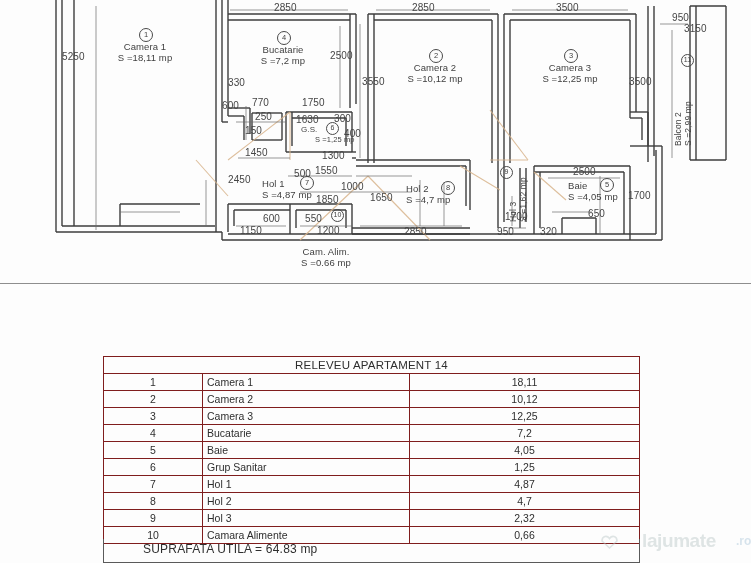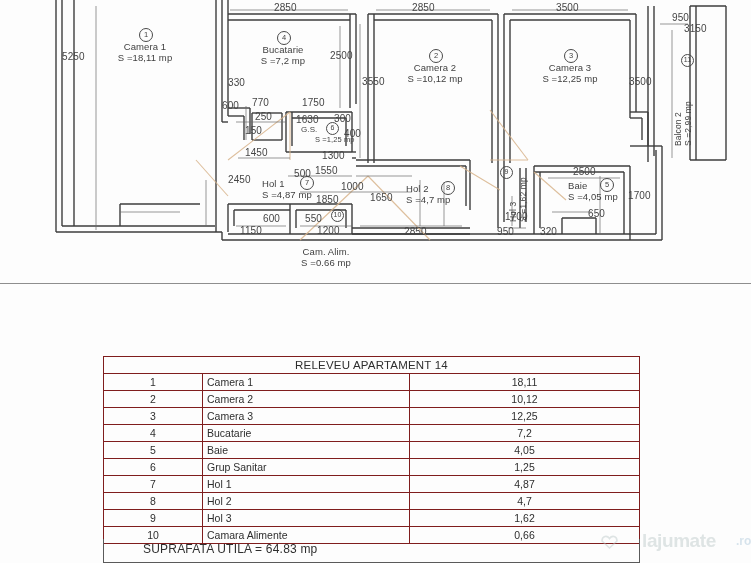--- a/index.html
+++ b/index.html
@@ -441,21 +441,21 @@
           <td class="c-area">4,87</td>
         </tr>
         <tr>
           <td class="c-nr">8</td>
           <td class="c-name">Hol 2</td>
           <td class="c-area">4,7</td>
         </tr>
         <tr>
           <td class="c-nr">9</td>
           <td class="c-name">Hol 3</td>
-          <td class="c-area">1,62</td>
+          <td class="c-area">2,32</td>
         </tr>
         <tr>
           <td class="c-nr">10</td>
           <td class="c-name">Camara Alimente</td>
           <td class="c-area">0,66</td>
         </tr>
       </tbody>
     </table>
   </div>
 

